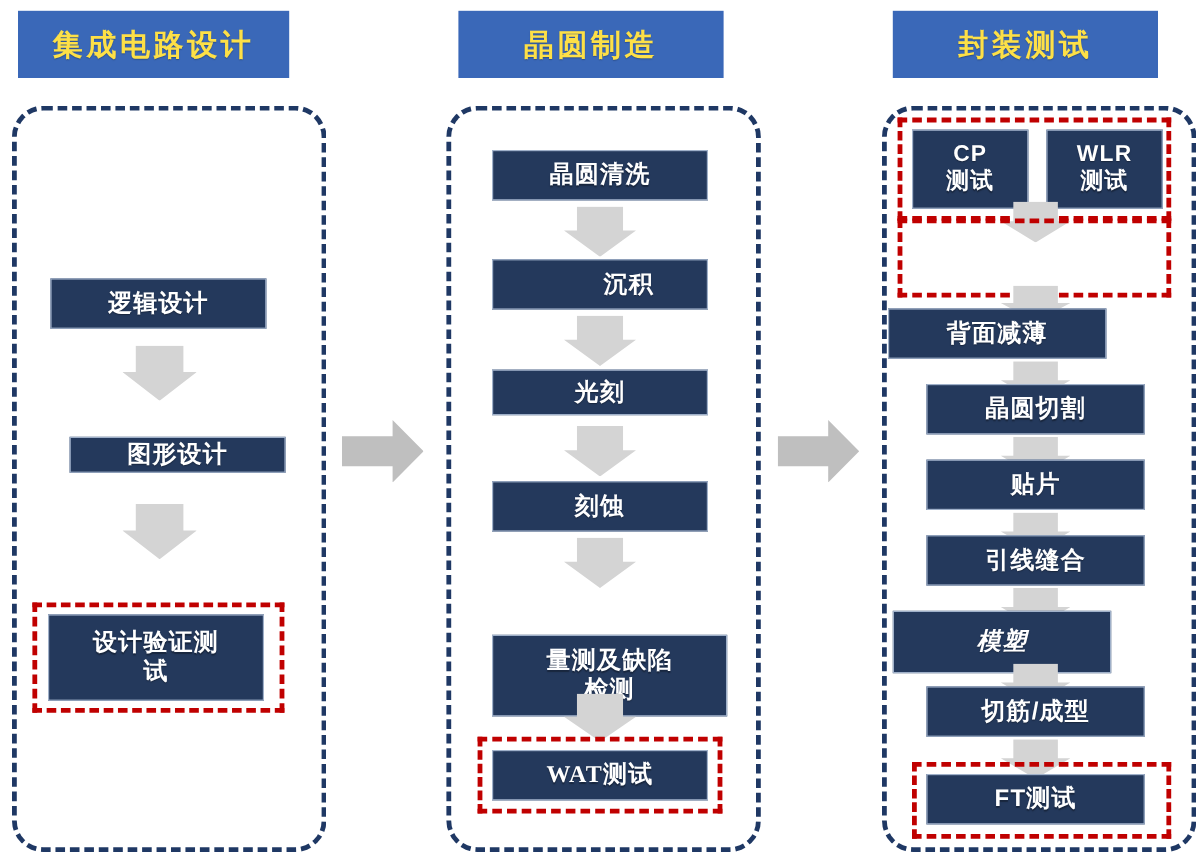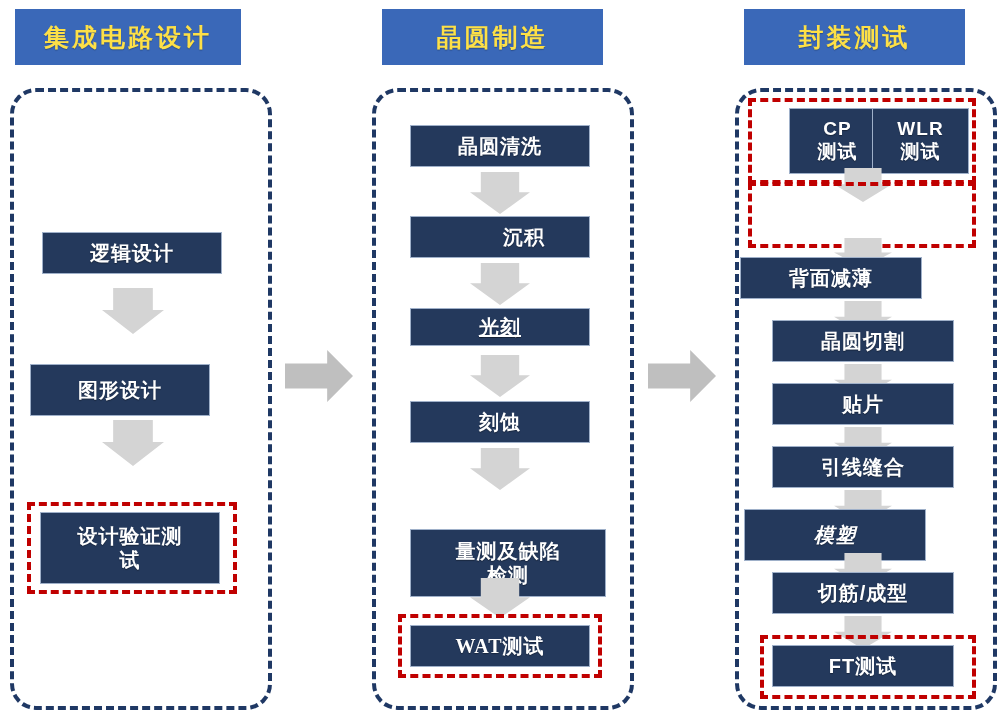--- a/index.html
+++ b/index.html
@@ -87,21 +87,21 @@
   <div class="title-banner" style="left:16px;top:10px;width:224px;height:54px;">集成电路设计</div>
 
   <div class="phase-box" style="left:10px;top:88px;width:262px;height:622px;"></div>
 
   <div class="step" style="left:42px;top:232px;width:180px;height:42px;">逻辑设计</div>
 
   <div class="down-arrow" style="left:102px;top:288px;width:62px;height:46px;">
     <div class="head"></div>
   </div>
 
-  <div class="step" style="left:30px;top:364px;width:180px;height:52px;">图形设计</div>
+  <div class="step" style="left:58px;top:364px;width:180px;height:30px;">图形设计</div>
 
   <div class="down-arrow" style="left:102px;top:420px;width:62px;height:46px;">
     <div class="head"></div>
   </div>
 
   <div class="red-ring" style="left:27px;top:502px;width:210px;height:92px;"></div>
   <div class="step two-line" style="left: 40px; top: 512px; width: 180px; height: 72px; white-space: pre-line;">设计验证测
 试</div>
 
   <div class="right-arrow" style="left:285px;top:350px;width:68px;height:52px;"></div>
@@ -115,21 +115,21 @@
   <div class="down-arrow" style="left:470px;top:172px;width:60px;height:42px;">
     <div class="head"></div>
   </div>
 
   <div class="step" style="left:410px;top:216px;width:180px;height:42px;padding-left:48px;">沉积</div>
 
   <div class="down-arrow" style="left:470px;top:263px;width:60px;height:42px;">
     <div class="head"></div>
   </div>
 
-  <div class="step" style="left:410px;top:308px;width:180px;height:38px;text-decoration:underline;">光刻</div>
+  <div class="step" style="left:410px;top:308px;width:180px;height:38px;">光刻</div>
 
   <div class="down-arrow" style="left:470px;top:355px;width:60px;height:42px;">
     <div class="head"></div>
   </div>
 
   <div class="step" style="left:410px;top:401px;width:180px;height:42px;">刻蚀</div>
 
   <div class="down-arrow" style="left:470px;top:448px;width:60px;height:42px;">
     <div class="head"></div>
   </div>
@@ -144,21 +144,21 @@
   <div class="red-ring" style="left:398px;top:614px;width:204px;height:64px;"></div>
   <div class="step" style="left:410px;top:625px;width:180px;height:42px;font-family:Liberation Serif, serif;">WAT测试</div>
 
   <div class="right-arrow" style="left:648px;top:350px;width:68px;height:52px;"></div>
 
   <div class="title-banner" style="left:745px;top:10px;width:219px;height:54px;">封装测试</div>
 
   <div class="phase-box" style="left:735px;top:88px;width:262px;height:622px;"></div>
 
   <div class="red-ring" style="left:748px;top:98px;width:228px;height:86px;"></div>
-  <div class="step two-line small" style="left:760px;top:108px;width:97px;height:66px;white-space:pre-line;margin-left:29px;">CP
+  <div class="step two-line small" style="left:760px;top:108px;width:97px;height:66px;white-space:pre-line;">CP
 测试</div>
   <div class="step two-line small" style="left:872px;top:108px;width:97px;height:66px;white-space:pre-line;">WLR
 测试</div>
 
   <div class="down-arrow" style="left:834px;top:168px;width:58px;height:34px;">
     <div class="head"></div>
   </div>
 
   <div class="red-ring" style="left:748px;top:182px;width:228px;height:66px;"></div>
 

